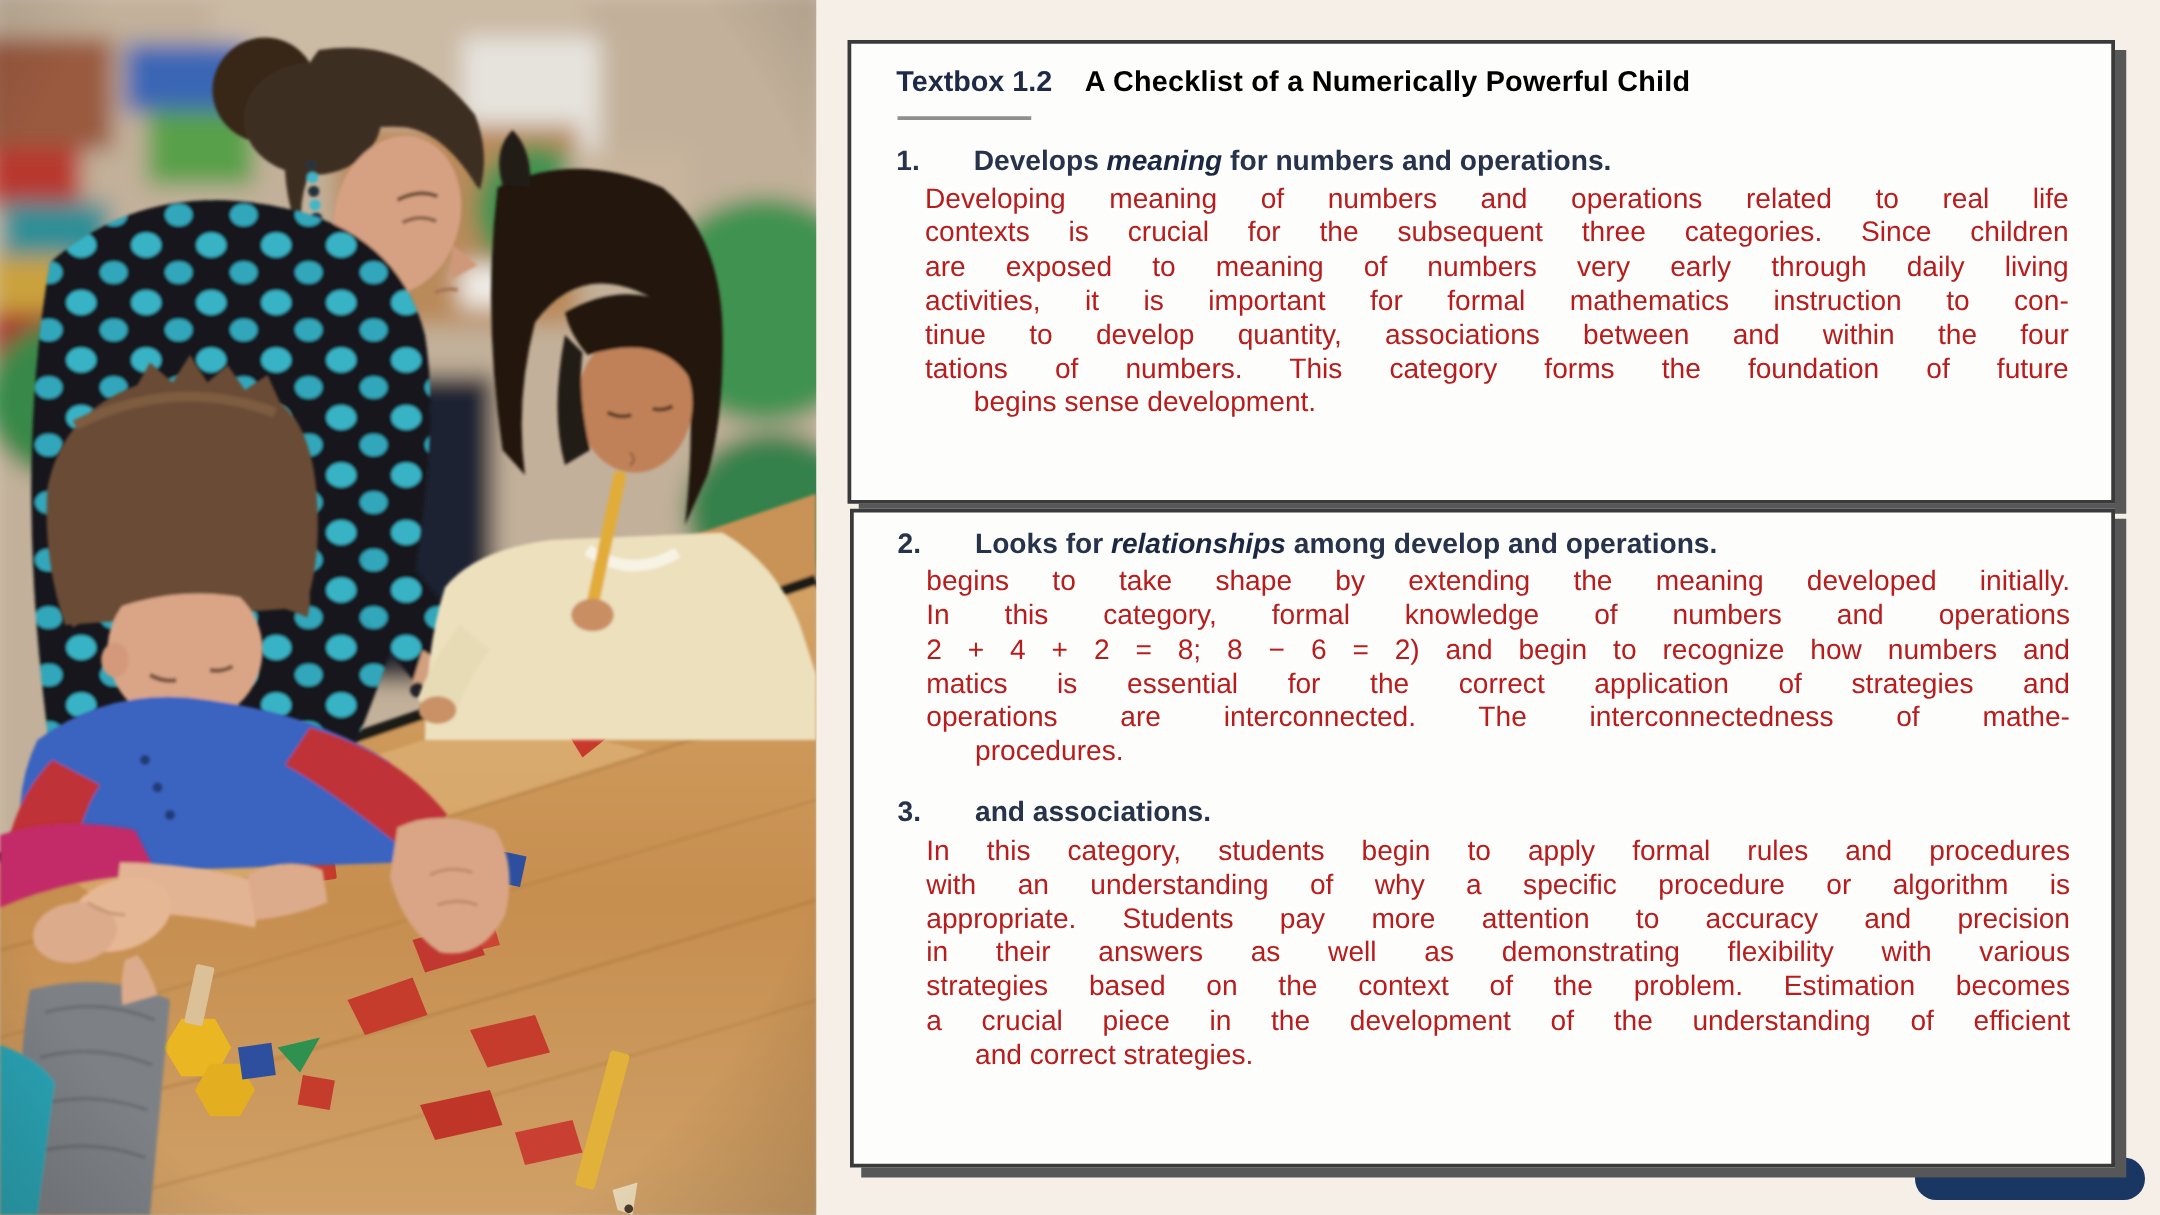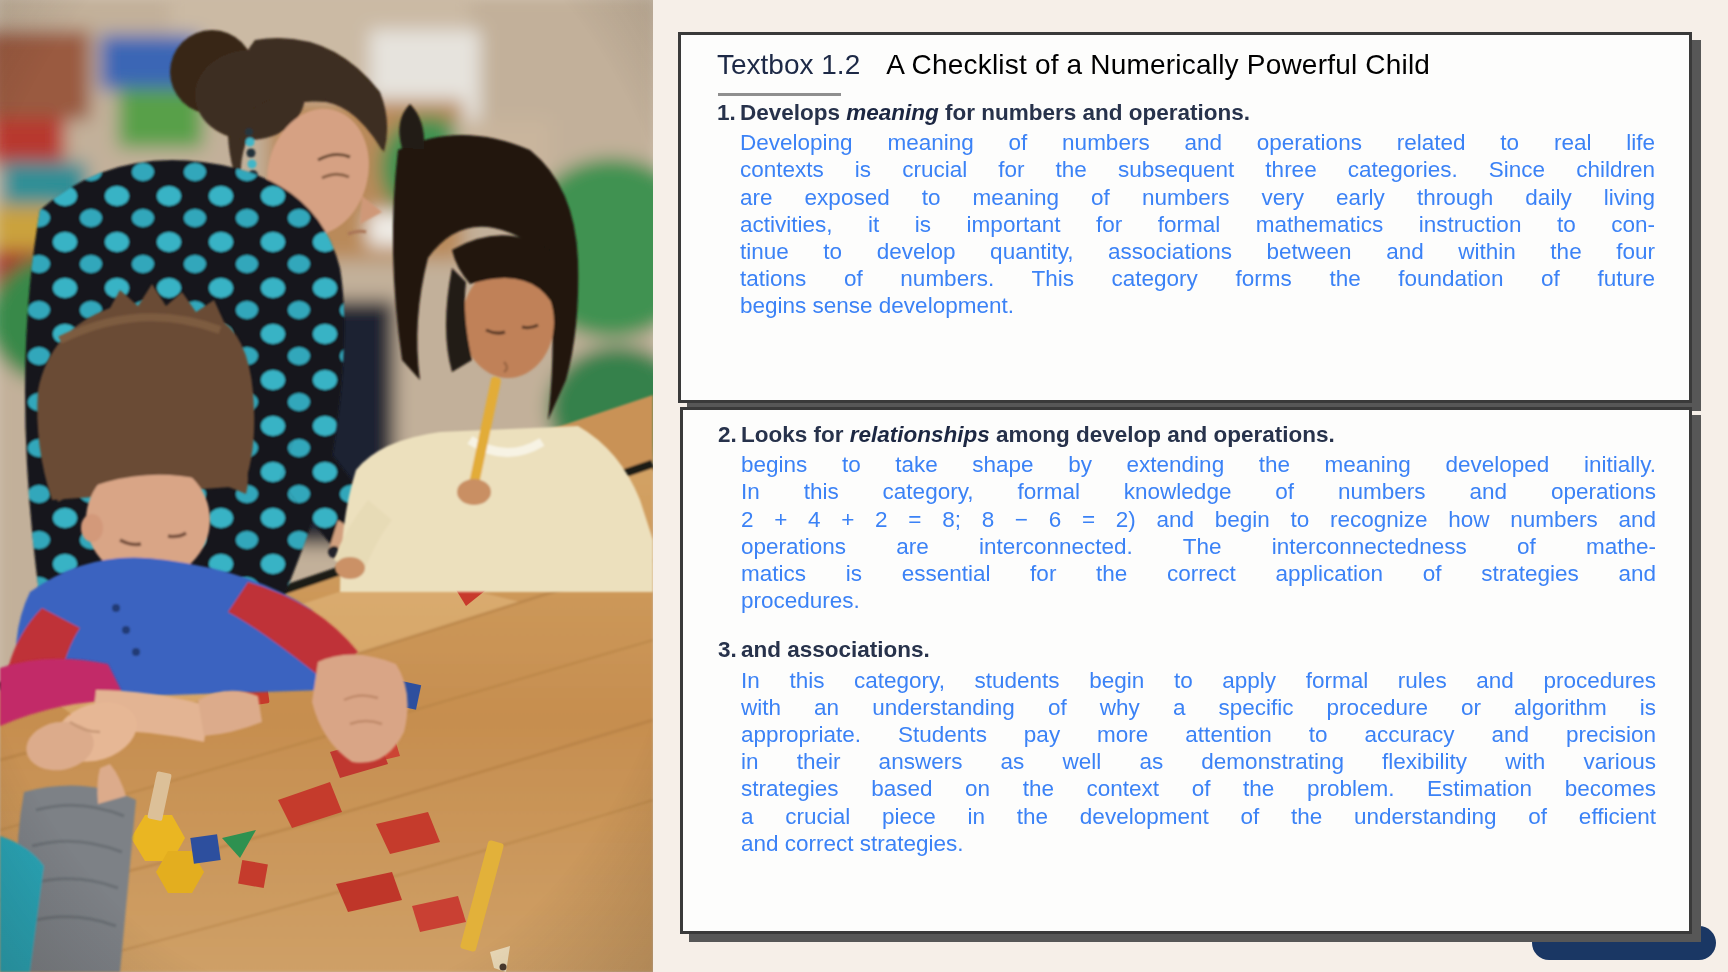--- a/index.html
+++ b/index.html
@@ -3,32 +3,32 @@
 <meta charset="utf-8">
 <style>
   html,body{margin:0;padding:0;}
   body{width:1728px;height:972px;font-family:"Liberation Sans",sans-serif;}
   .stage{position:relative;width:1728px;height:972px;background:#f6efe8;overflow:hidden;}
   .photo{position:absolute;left:0;top:0;width:653px;height:972px;display:block;}
   .accent-tab{position:absolute;left:1532px;top:926px;width:184px;height:34px;background:#1a3764;border-radius:17px;z-index:1;}
   .frag{position:absolute;background:#fdfdfc;border:3px solid #3a3a3a;box-shadow:9px 8px 0 #575757;z-index:2;box-sizing:border-box;}
   .frag1{left:678px;top:32px;width:1014px;height:371px;padding:13px 34px 0 36px;}
   .frag2{left:680px;top:407px;width:1012px;height:527px;padding:11px 33px 0 35px;}
-  .tb-header{display:flex;align-items:baseline;gap:26px;font-weight:400;font-size:28px;line-height:34px;margin-bottom:17px;white-space:nowrap;}
+  .tb-header{display:flex;align-items:baseline;gap:26px;font-weight:700;font-size:23px;line-height:34px;margin-bottom:33px;white-space:nowrap;}
   .tb-label{color:#1d2946;position:relative;}
   .tb-label::after{content:"";position:absolute;left:1px;bottom:-14px;width:86%;height:3px;background:#8f8f8f;}
   .tb-title{color:#000000;letter-spacing:.2px;}
   .item{position:relative;padding-left:23px;font-size:22.5px;line-height:27.2px;}
   .item + .item{margin-top:22px;}
   .num{position:absolute;left:0;top:0;color:#27324b;font-weight:600;}
   .ihead{color:#27324b;font-weight:600;}
   .emw{font-style:italic;font-weight:700;color:#1c2742;}
-  .ibody{margin-top:3px;color:#3b82f6;}
+  .ibody{margin-top:3px;color:#b91c1c;}
   .jline{text-align:justify;text-align-last:justify;}
-  .jline.last{text-align:right;text-align-last:left;}
+  .jline.last{text-align:right;text-align-last:left;margin-left:39px;}
 </style>
 </head>
 <body>
 
 <div class="stage">
 
   <svg class="photo" viewBox="0 0 653 972" role="img" aria-label="Teacher in a black blouse with teal polka dots guiding three children who build with colorful pattern blocks at a wooden classroom table">
     <defs>
       <filter id="b9">
           <feGaussianBlur stdDeviation="9"></feGaussianBlur>
@@ -246,22 +246,22 @@
     <div id="frag2-items">
         <div class="item">
           <span class="num">2.</span>
           <div class="ihead">
             <div class="jline last"><span>Looks for </span><em class="emw">relationships</em><span> among develop and operations.</span></div>
           </div>
           <div class="ibody">
             <div class="jline">begins to take shape by extending the meaning developed initially.</div>
             <div class="jline">In this category, formal knowledge of numbers and operations</div>
             <div class="jline">2 + 4 + 2 = 8; 8 − 6 = 2) and begin to recognize how numbers and</div>
+            <div class="jline">matics is essential for the correct application of strategies and</div>
             <div class="jline">operations are interconnected. The interconnectedness of mathe-</div>
-            <div class="jline">matics is essential for the correct application of strategies and</div>
             <div class="jline last">procedures.</div>
           </div>
         </div>
         <div class="item">
           <span class="num">3.</span>
           <div class="ihead">
             <div class="jline last"><span>and associations.</span></div>
           </div>
           <div class="ibody">
             <div class="jline">In this category, students begin to apply formal rules and procedures</div>

